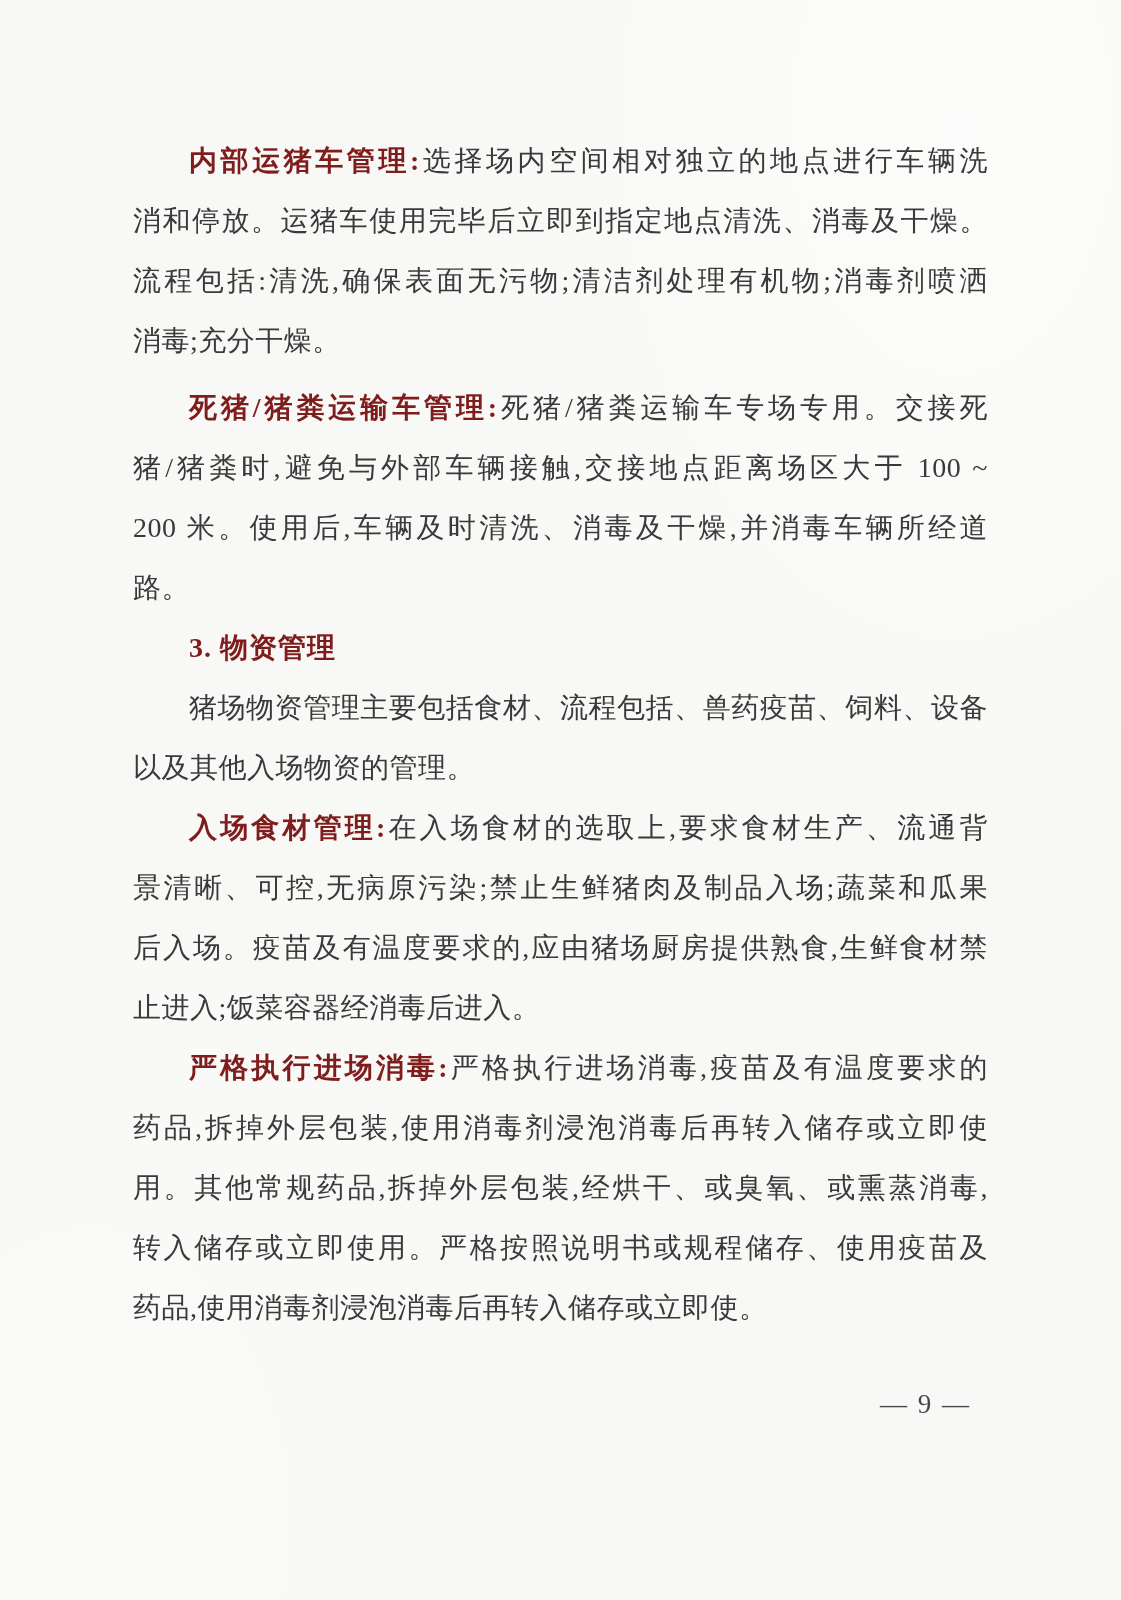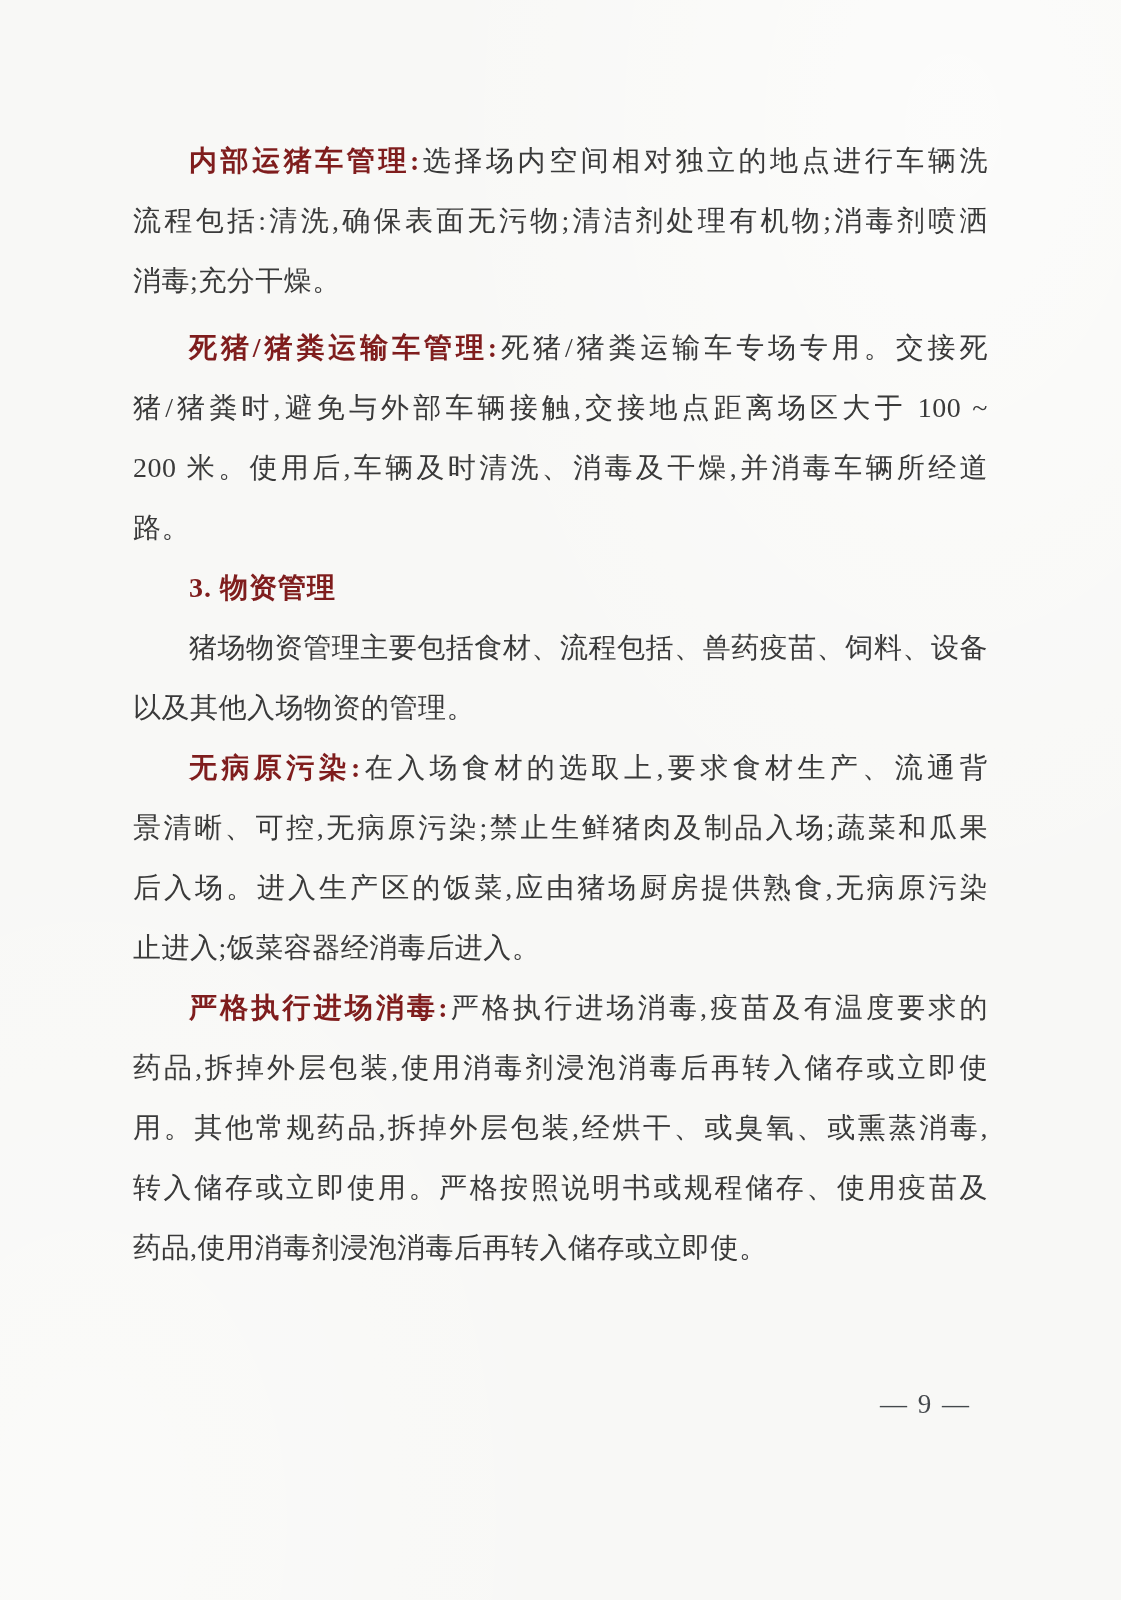--- a/index.html
+++ b/index.html
@@ -63,40 +63,41 @@
     letter-spacing: 2px;
   }
 </style>
 </head>
 <body>
 
 <div class="page">
   <div class="doc-body">
       <div class="block">
         <div class="line just ind"><span class="b">内部运猪车管理:</span><span class="r">选择场内空间相对独立的地点进行车辆洗</span></div>
+        <div class="line just"><span class="r">消和停放。运猪车使用完毕后立即到指定地点清洗、消毒及干燥。</span></div>
         <div class="line just"><span class="r">流程包括:清洗,确保表面无污物;清洁剂处理有机物;消毒剂喷洒</span></div>
         <div class="line"><span class="r">消毒;充分干燥。</span></div>
       </div>
       <div class="block">
         <div class="line just ind"><span class="b">死猪/猪粪运输车管理:</span><span class="r">死猪/猪粪运输车专场专用。交接死</span></div>
         <div class="line just"><span class="r">猪/猪粪时,避免与外部车辆接触,交接地点距离场区大于 100 ~</span></div>
         <div class="line just"><span class="r">200 米。使用后,车辆及时清洗、消毒及干燥,并消毒车辆所经道</span></div>
         <div class="line"><span class="r">路。</span></div>
       </div>
       <div class="block heading">
         <div class="line ind"><span class="b">3. 物资管理</span></div>
       </div>
       <div class="block">
         <div class="line just ind"><span class="r">猪场物资管理主要包括食材、流程包括、兽药疫苗、饲料、设备</span></div>
         <div class="line"><span class="r">以及其他入场物资的管理。</span></div>
       </div>
       <div class="block">
-        <div class="line just ind"><span class="b">无病原污染:</span><span class="r">在入场食材的选取上,要求食材生产、流通背</span></div>
+        <div class="line just ind"><span class="b">入场食材管理:</span><span class="r">在入场食材的选取上,要求食材生产、流通背</span></div>
         <div class="line just"><span class="r">景清晰、可控,无病原污染;禁止生鲜猪肉及制品入场;蔬菜和瓜果</span></div>
-        <div class="line just"><span class="r">后入场。进入生产区的饭菜,应由猪场厨房提供熟食,无病原污染</span></div>
+        <div class="line just"><span class="r">后入场。疫苗及有温度要求的,应由猪场厨房提供熟食,生鲜食材禁</span></div>
         <div class="line"><span class="r">止进入;饭菜容器经消毒后进入。</span></div>
       </div>
       <div class="block">
         <div class="line just ind"><span class="b">严格执行进场消毒:</span><span class="r">严格执行进场消毒,疫苗及有温度要求的</span></div>
         <div class="line just"><span class="r">药品,拆掉外层包装,使用消毒剂浸泡消毒后再转入储存或立即使</span></div>
         <div class="line just"><span class="r">用。其他常规药品,拆掉外层包装,经烘干、或臭氧、或熏蒸消毒,</span></div>
         <div class="line just"><span class="r">转入储存或立即使用。严格按照说明书或规程储存、使用疫苗及</span></div>
         <div class="line"><span class="r">药品,使用消毒剂浸泡消毒后再转入储存或立即使。</span></div>
       </div>
     </div>

